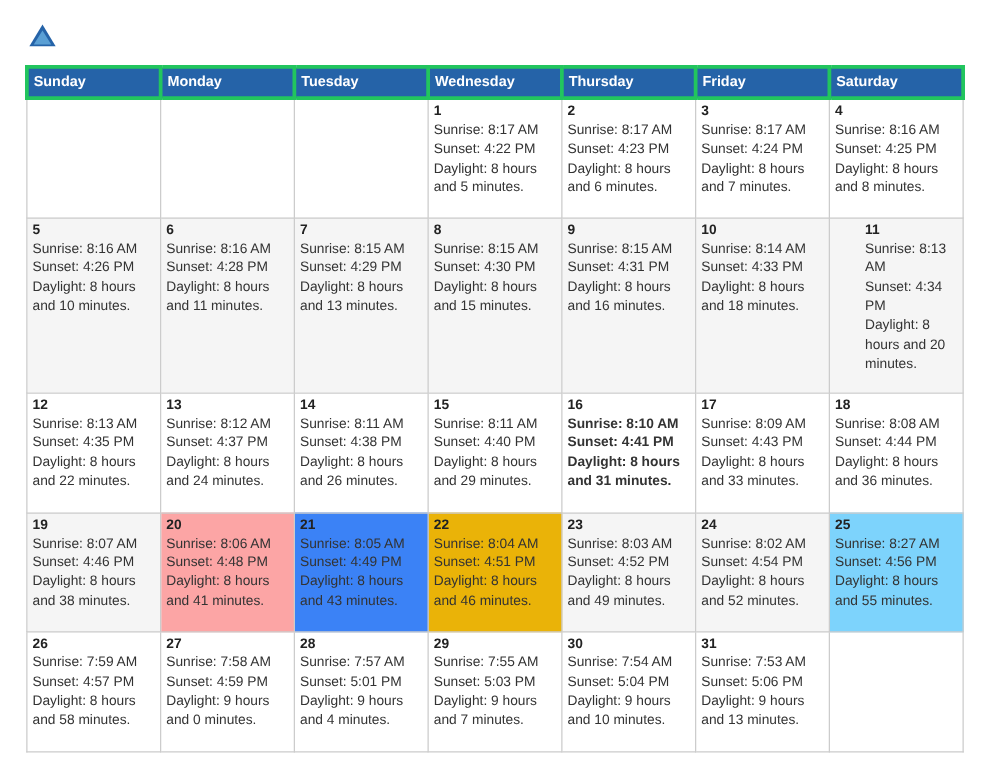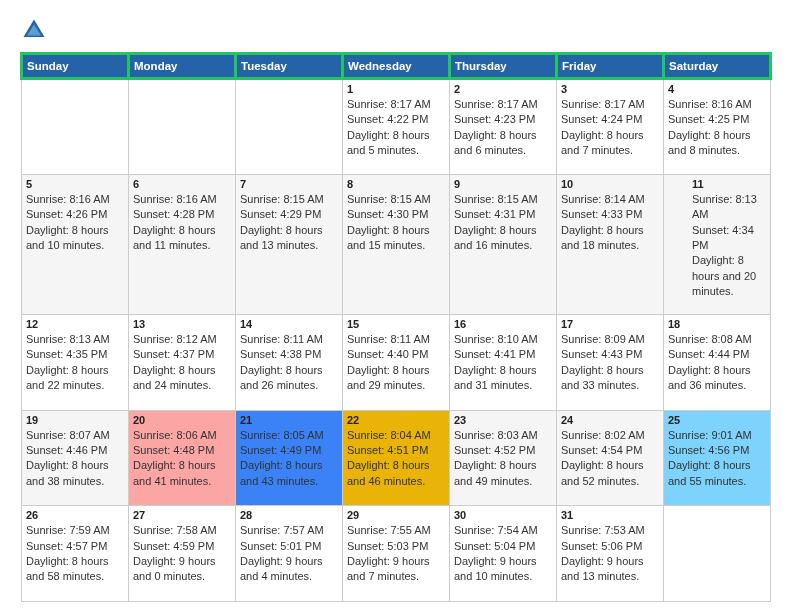--- a/index.html
+++ b/index.html
@@ -229,21 +229,21 @@
 Daylight: 8 hours and 26 minutes.</div>
           </td>
           <td>
             <div class="day-number">15</div>
             <div class="day-info" style="white-space: pre-line;">Sunrise: 8:11 AM
 Sunset: 4:40 PM
 Daylight: 8 hours and 29 minutes.</div>
           </td>
           <td>
             <div class="day-number">16</div>
-            <div class="day-info" style="white-space: pre-line;">Sunrise: 8:10 AM
+            <div class="day-info" style="white-space: pre-line; font-weight: bold;">Sunrise: 8:10 AM
 Sunset: 4:41 PM
 Daylight: 8 hours and 31 minutes.</div>
           </td>
           <td>
             <div class="day-number">17</div>
             <div class="day-info" style="white-space: pre-line;">Sunrise: 8:09 AM
 Sunset: 4:43 PM
 Daylight: 8 hours and 33 minutes.</div>
           </td>
           <td>
@@ -285,21 +285,21 @@
 Daylight: 8 hours and 49 minutes.</div>
           </td>
           <td style="background: rgb(245, 245, 245);">
             <div class="day-number">24</div>
             <div class="day-info" style="white-space: pre-line;">Sunrise: 8:02 AM
 Sunset: 4:54 PM
 Daylight: 8 hours and 52 minutes.</div>
           </td>
           <td style="background: #7dd3fc;">
             <div class="day-number">25</div>
-            <div class="day-info" style="white-space: pre-line;">Sunrise: 9:01 AM
+            <div class="day-info" style="white-space: pre-line;">Sunrise: 8:27 AM
 Sunset: 4:56 PM
 Daylight: 8 hours and 55 minutes.</div>
           </td>
         </tr>
         <tr>
           <td>
             <div class="day-number">26</div>
             <div class="day-info" style="white-space: pre-line;">Sunrise: 7:59 AM
 Sunset: 4:57 PM
 Daylight: 8 hours and 58 minutes.</div>

